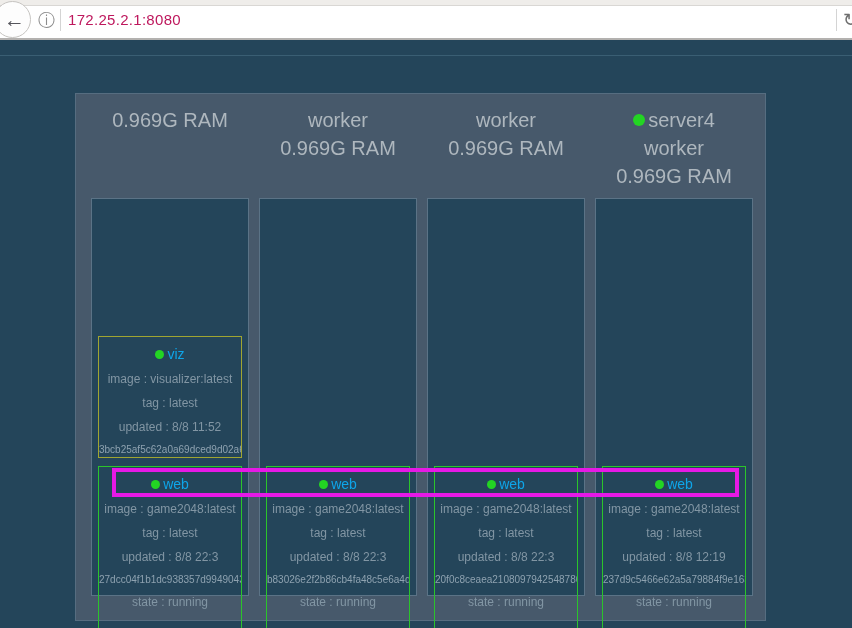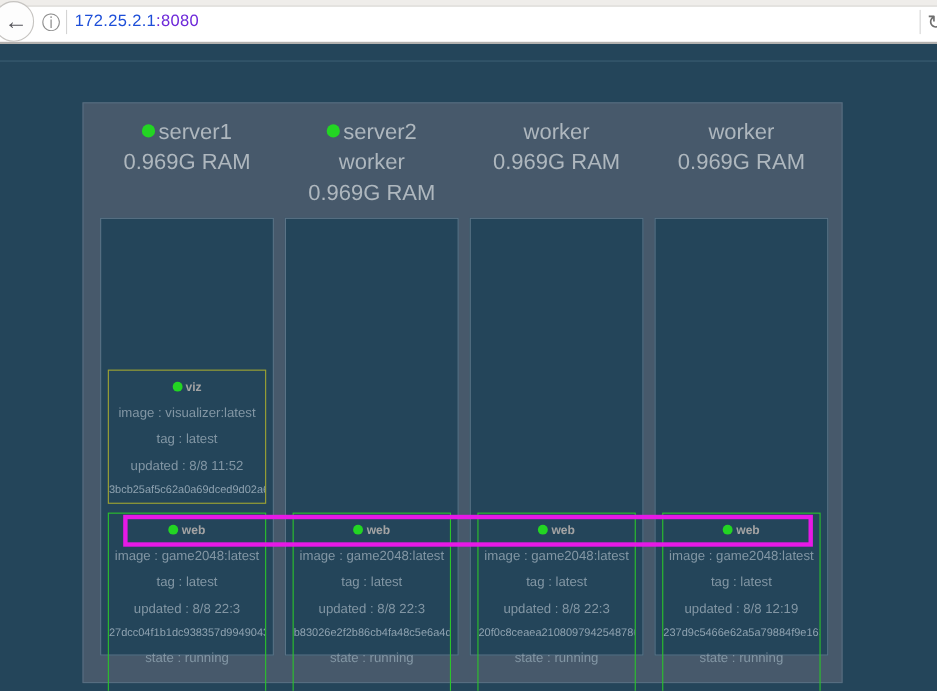--- a/index.html
+++ b/index.html
@@ -19,22 +19,22 @@
     background:#fdfdfd;border:1px solid #c6c4c1;box-sizing:border-box;
     display:flex;align-items:center;justify-content:center;cursor:pointer;
   }
   .back-arrow{font-size:21px;color:#55555b;font-weight:bold;line-height:1;margin-left:4px;}
   .info-icon{
     position:absolute;left:38px;top:12px;width:17px;height:17px;color:#8d8d8d;
     font-size:17px;line-height:17px;text-align:center;
   }
   .url-sep{position:absolute;left:60px;top:9px;width:1px;height:22px;background:#d4d4d4;}
   .url-text{position:absolute;left:68px;top:11px;font-size:15px;letter-spacing:.3px;}
-  .url-host{color:#1d4ed8;}
-  .url-port{color:#6d28d9;}
+  .url-host{color:#be185d;}
+  .url-port{color:#be185d;}
   .right-sep{position:absolute;left:836px;top:9px;width:1px;height:22px;background:#d4d4d4;}
   .reload-icon{position:absolute;left:843px;top:9px;font-size:18px;color:#6e6e6e;}
   
   .page{position:absolute;left:0;top:40px;width:852px;height:588px;background:#24455a;}
   .page-header-strip{position:absolute;left:0;top:0;width:100%;height:15px;border-bottom:1px solid #3a5e73;}
   .panel{
     position:absolute;left:75px;top:53px;width:691px;height:528px;box-sizing:border-box;
     background:#47596b;border:1px solid #566d80;
   }
   .node-col{position:absolute;top:0;width:158px;height:100%;}
@@ -45,21 +45,21 @@
   .dot-sm{width:9px;height:9px;margin-top:-2px;}
   .node-box{
     position:absolute;left:0;top:104px;width:158px;height:398px;box-sizing:border-box;
     background:#24455a;border:1px solid #5b7386;
   }
   .ctr{
     position:absolute;left:6px;right:6px;box-sizing:border-box;text-align:center;overflow:hidden;
   }
   .ctr-viz{top:137px;height:122px;border:1px solid #a0a531;}
   .ctr-web{top:267px;height:164px;border:1px solid #2bc42b;}
-  .ctr-title{margin-top:9px;font-size:11px;font-weight:bold;color:#a3a3a3;}
+  .ctr-title{margin-top:9px;font-size:14px;font-weight:normal;color:#0ea5e9;}
   .ctr-line{margin-top:10px;font-size:12px;color:#8296a4;white-space:nowrap;overflow:hidden;}
   .ctr-id{font-size:10px;color:#8ea2b0;}
   
   .highlight-rect{
     position:absolute;left:112px;top:468px;width:627px;height:29px;box-sizing:border-box;
     border:4px solid #e619e6;background:transparent;z-index:10;
   }
 </style>
 </head>
 <body>
@@ -78,21 +78,20 @@
   <span class="reload-icon">↻</span>
 </div>
 
 <div class="page">
   <div class="page-header-strip"></div>
 
   <div class="panel">
 
     <div class="node-col c0">
       <div class="node-header">
-        <div><span class="dot dot-lg"></span><span>server1</span></div>
         <div>0.969G RAM</div>
       </div>
       <div class="node-box">
         <div class="ctr ctr-viz">
           <div class="ctr-title"><span class="dot dot-sm"></span><span>viz</span></div>
           <div class="ctr-line">image : visualizer:latest</div>
           <div class="ctr-line">tag : latest</div>
           <div class="ctr-line">updated : 8/8 11:52</div>
           <div class="ctr-line ctr-id">3bcb25af5c62a0a69dced9d02a69c8</div>
           <div class="ctr-line">state : running</div>
@@ -103,21 +102,20 @@
           <div class="ctr-line">tag : latest</div>
           <div class="ctr-line">updated : 8/8 22:3</div>
           <div class="ctr-line ctr-id">27dcc04f1b1dc938357d9949043b</div>
           <div class="ctr-line">state : running</div>
         </div>
       </div>
     </div>
 
     <div class="node-col c1">
       <div class="node-header">
-        <div><span class="dot dot-lg"></span><span>server2</span></div>
         <div>worker</div>
         <div>0.969G RAM</div>
       </div>
       <div class="node-box">
         <div class="ctr ctr-web">
           <div class="ctr-title"><span class="dot dot-sm"></span><span>web</span></div>
           <div class="ctr-line">image : game2048:latest</div>
           <div class="ctr-line">tag : latest</div>
           <div class="ctr-line">updated : 8/8 22:3</div>
           <div class="ctr-line ctr-id">b83026e2f2b86cb4fa48c5e6a4dbb</div>
@@ -138,20 +136,21 @@
           <div class="ctr-line">tag : latest</div>
           <div class="ctr-line">updated : 8/8 22:3</div>
           <div class="ctr-line ctr-id">20f0c8ceaea21080979425487863d</div>
           <div class="ctr-line">state : running</div>
         </div>
       </div>
     </div>
 
     <div class="node-col c3">
       <div class="node-header">
+        <div><span class="dot dot-lg"></span><span>server4</span></div>
         <div>worker</div>
         <div>0.969G RAM</div>
       </div>
       <div class="node-box">
         <div class="ctr ctr-web">
           <div class="ctr-title"><span class="dot dot-sm"></span><span>web</span></div>
           <div class="ctr-line">image : game2048:latest</div>
           <div class="ctr-line">tag : latest</div>
           <div class="ctr-line">updated : 8/8 12:19</div>
           <div class="ctr-line ctr-id">237d9c5466e62a5a79884f9e16318</div>

